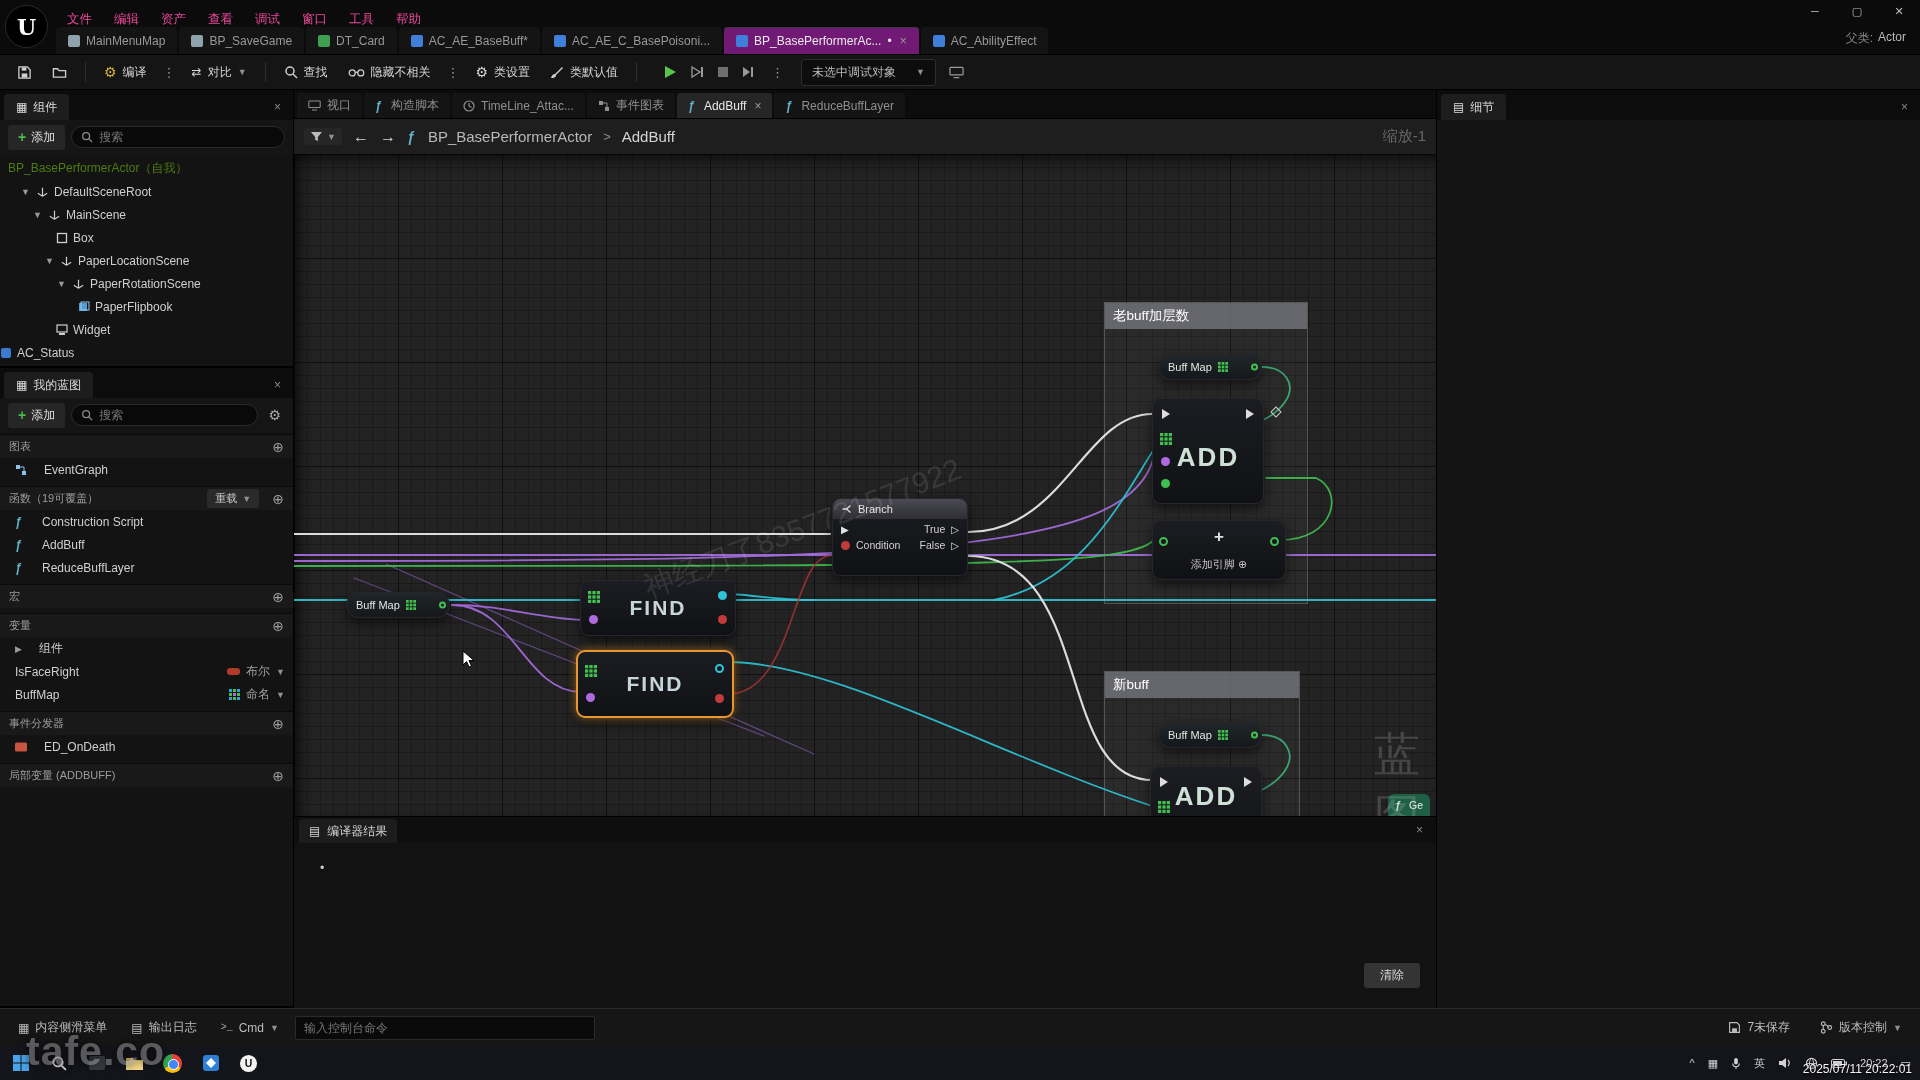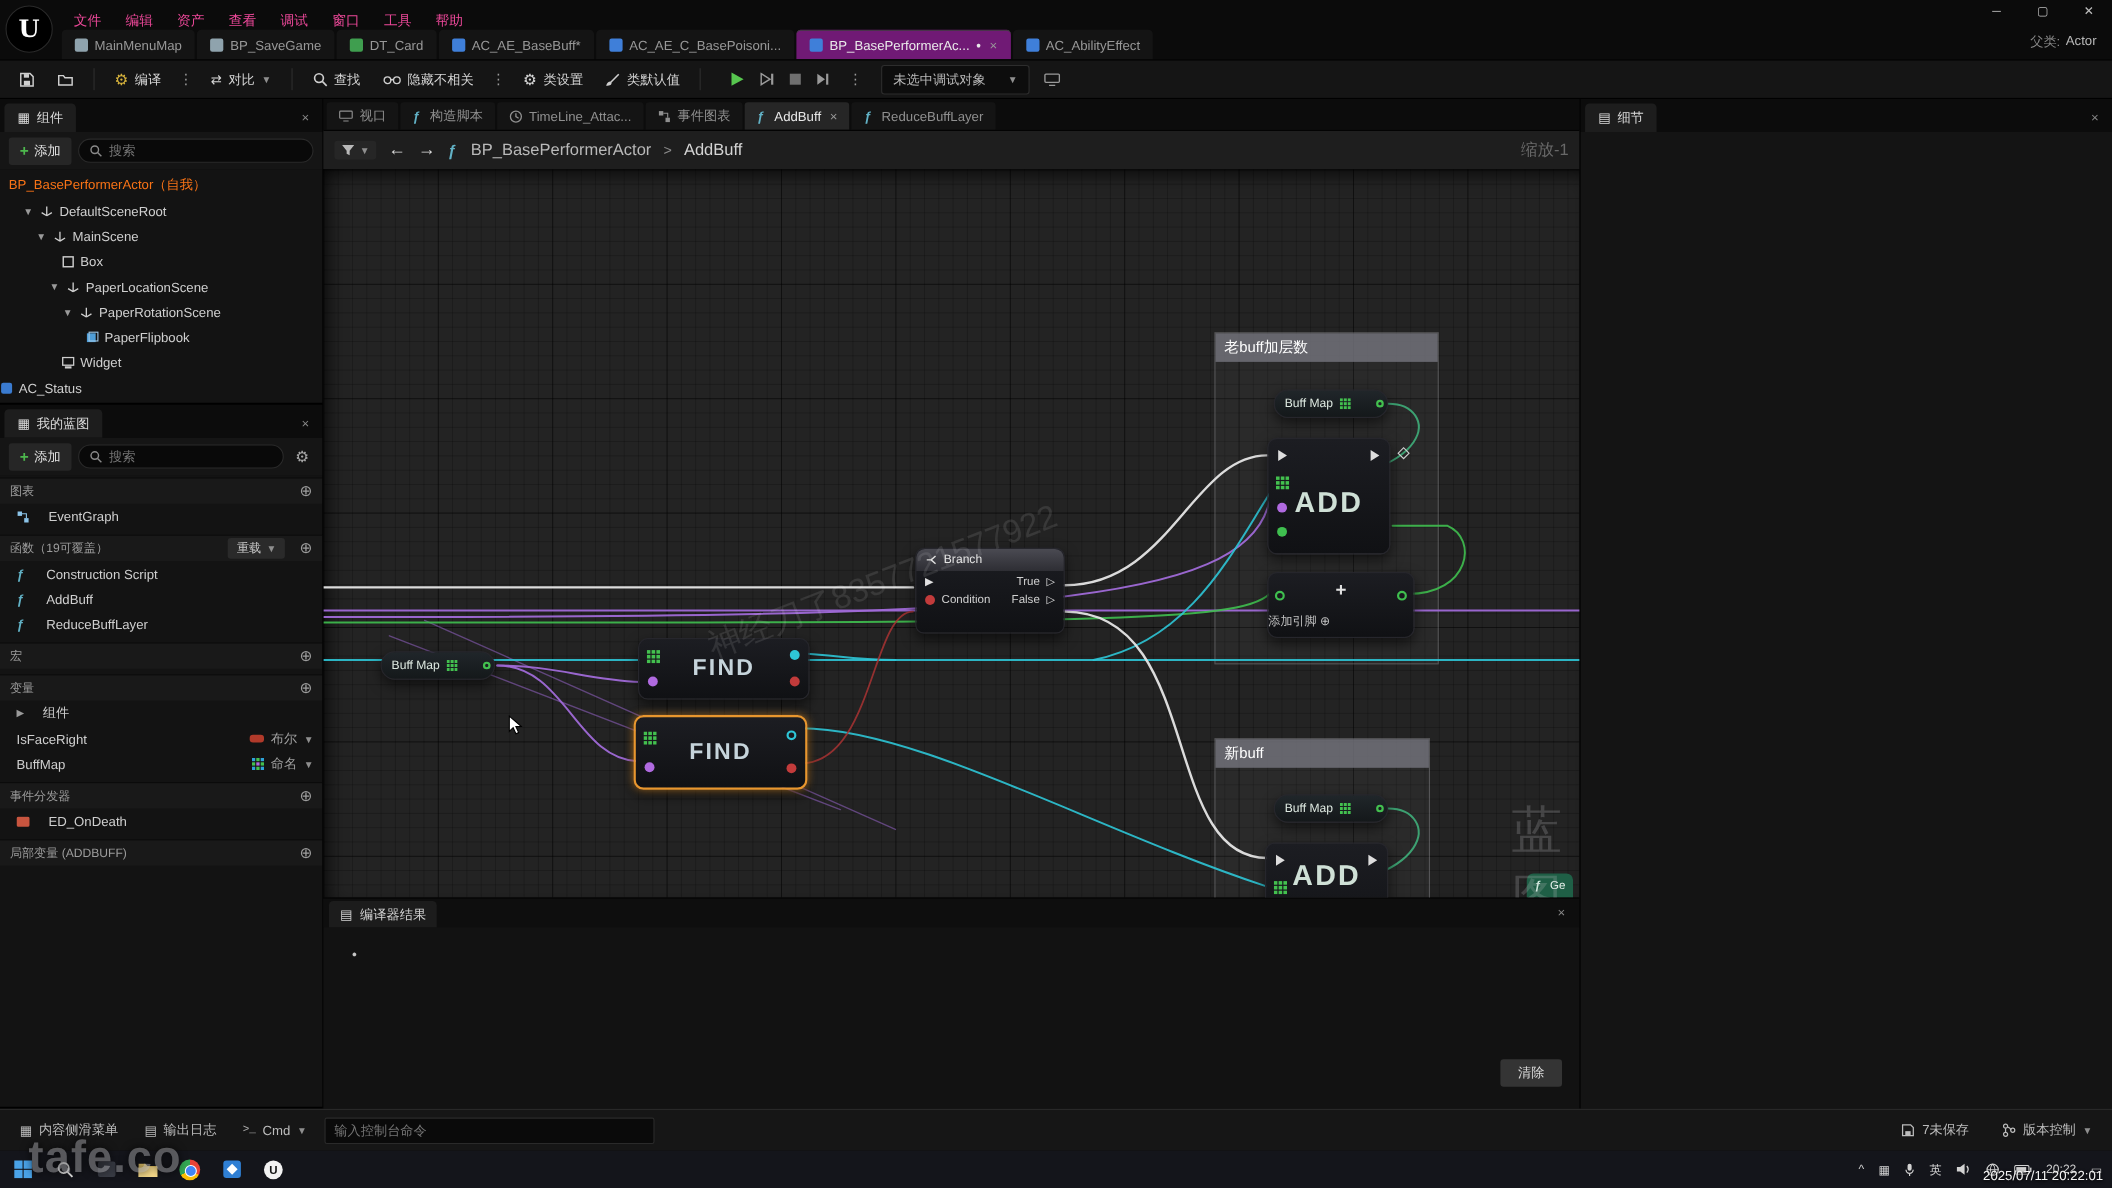--- a/index.html
+++ b/index.html
@@ -42,21 +42,21 @@
   .ptab{height:26px;display:flex;align-items:center;gap:6px;padding:0 12px;background:#1d1d1d;border-radius:4px 4px 0 0;color:#dcdcdc}
   .pclose{margin-left:auto;color:#8a8a8a;padding:0 8px 6px 0}
   .addsearch{height:34px;display:flex;align-items:center;gap:6px;padding:0 8px;background:#151515}
   .add-btn{display:flex;align-items:center;gap:5px;padding:4px 10px;border-radius:3px;background:#262626;color:#e2e2e2}
   .plus-green{color:#4db84d;font-weight:bold;font-size:14px;line-height:10px}
   .searchbox{flex:1;display:flex;align-items:center;gap:6px;background:#090909;border:1px solid #2a2a2a;border-radius:11px;padding:3px 9px;min-width:0}
   .searchbox input{flex:1;background:none;border:none;outline:none;color:#cfcfcf;font-size:12px;min-width:0}
   .gear-btn{color:#a8a8a8;padding:0 4px;font-size:14px}
   .tree{flex:1;background:#131313;padding-top:3px;overflow:hidden}
   .trow{height:23px;display:flex;align-items:center;gap:5px;font-size:12px;color:#cfcfcf}
-  .trow.root{color:#f97316}
+  .trow.root{color:#4d7c0f}
   .arrow{width:11px;color:#9a9a9a;font-size:9px;text-align:center;flex:none}
   .ticon{display:flex;align-items:center;flex:none}
   .mb-list{flex:1;background:#131313;overflow:hidden;padding-top:2px}
   .mbsec{height:24px;display:flex;align-items:center;padding:0 9px;gap:7px;background:#191919;color:#9c9c9c;font-size:11px;margin-top:5px;border-top:1px solid #0a0a0a}
   .mbsec.first{margin-top:0}
   .plusc{margin-left:auto;color:#9c9c9c;font-size:14px}
   .mbrow{height:23px;display:flex;align-items:center;gap:17px;padding:0 8px 0 15px;color:#cfcfcf}
   .fn-glyph{color:#62b2c6;font-style:italic;font-weight:bold;width:10px}
   .override-btn{display:flex;align-items:center;gap:5px;background:#2a2a2a;border-radius:3px;padding:2px 8px;color:#c8c8c8;font-size:11px;margin-left:auto}
   .vwrap{margin-left:auto;display:flex;align-items:center;gap:6px;color:#9f9f9f}
@@ -105,21 +105,21 @@
   .gridpin{width:12px;height:12px;border-radius:0}
   .exec-tri{position:absolute;width:0;height:0;border-top:5px solid transparent;border-bottom:5px solid transparent;border-left:8px solid #ddd}
   .pill{display:flex;align-items:center;gap:6px;padding:0 10px 0 9px;border-radius:13px;background:linear-gradient(#20262a,#14181a)}
   .pill-label{font-size:11px;color:#dde8e0;white-space:nowrap}
   .pill .outpin{position:absolute;right:3px;top:50%;transform:translateY(-50%);width:7px;height:7px;border:2px solid #43c04f;border-radius:50%}
   .branch-header{height:20px;display:flex;align-items:center;gap:6px;padding:0 8px;background:linear-gradient(#4a4a52,#2e2e34);border-radius:8px 8px 0 0;color:#e3e3e3;font-size:11px}
   .brow{display:flex;align-items:center;gap:6px;padding:4px 8px;font-size:10.5px;color:#d0d0d0}
   .brow .sp{flex:1}
   .exec-g{color:#e2e2e2;font-size:10px}
   .addpin-plus{position:absolute;left:0;right:0;top:6px;text-align:center;color:#e0e0e0;font-size:17px;font-weight:bold}
-  .addpin-label{position:absolute;left:0;right:0;bottom:7px;text-align:left;color:#c2c2c2;font-size:11px}
+  .addpin-label{position:absolute;left:0;right:0;bottom:7px;text-align:center;color:#c2c2c2;font-size:11px}
   .diamond{position:absolute;width:8px;height:8px;border:1.5px solid #cfcfcf;transform:rotate(45deg);z-index:3}
   .get-frag{display:flex;align-items:center;gap:4px;padding:0 7px;background:#1f5f46;border-radius:6px 6px 0 0;color:#e8f2ec;font-size:10.5px}
   .wm-diag{position:absolute;left:330px;top:300px;width:640px;transform:rotate(-21deg);font-size:30px;color:rgba(255,255,255,.10);z-index:4;pointer-events:none;white-space:nowrap}
   .wm-blue{position:absolute;left:1080px;top:570px;font-size:46px;font-weight:normal;color:rgba(195,195,200,.22);z-index:4;pointer-events:none}
   .cursor{position:absolute;z-index:5}
 
   
   .compiler{height:192px;background:#121212;border-top:1px solid #000;position:relative}
   .comp-tabrow{height:26px;background:#0e0e0e;display:flex;align-items:flex-end;padding:0 5px}
   .comp-tab{height:24px;display:flex;align-items:center;gap:7px;padding:0 10px;background:#1c1c1c;border-radius:4px 4px 0 0;color:#d2d2d2}

